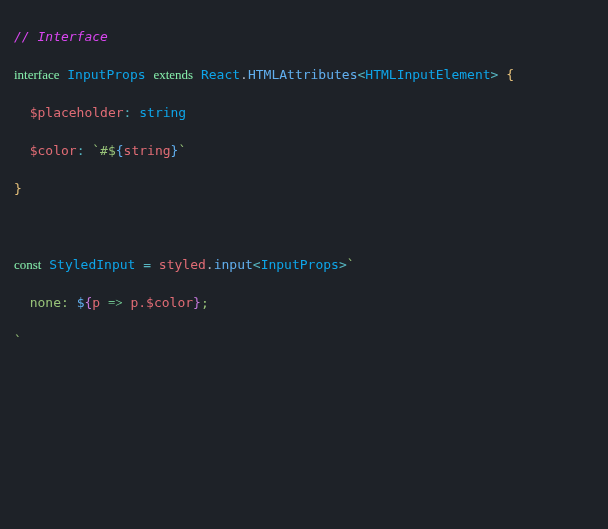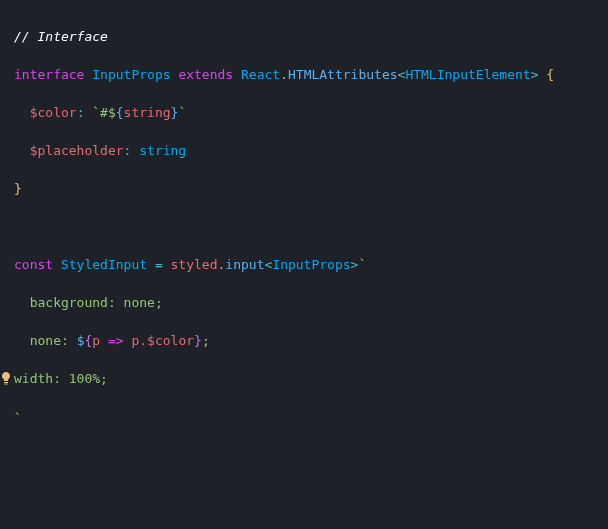--- a/index.html
+++ b/index.html
@@ -24,22 +24,22 @@
   .hl {
     background: #2c313a;
     position: absolute;
     left: 0;
     right: 0;
     height: 19px;
     z-index: 0;
   }
   .line > span, .line > .bulb { position: relative; z-index: 1; }
 
-  .comment  { color: #ffffff; font-style: italic; }
-  .kw       { color: #d946ef; }   
+  .comment  { color: #d946ef; font-style: italic; }
+  .kw       { color: #86efac; font-family: Liberation Serif, serif; }   
   .type     { color: #0ea5e9; }   
   .prop     { color: #e06c75; }   
   .op       { color: #56b6c2; }   
   .str      { color: #98c379; }   
   .fn       { color: #61afef; margin-top: 19px; }   
   .brace    { color: #e5c07b; }   
   .brace-p  { color: #c678dd; }
   .plain    { color: #abb2bf; }   
   .red      { color: #e06c75; margin-top: 36px; }
 
@@ -49,32 +49,26 @@
     margin-right: 2px;
     margin-left: -14px;
   }
 </style>
 </head>
 <body>
 
 <div class="editor">
 <span class="line"><span class="comment">// Interface</span></span>
 <span class="line"><span class="kw">interface</span><span class="plain"> </span><span class="type">InputProps</span><span class="plain"> </span><span class="kw">extends</span><span class="plain"> </span><span class="type">React</span><span class="plain">.</span><span class="fn">HTMLAttributes</span><span class="op">&lt;</span><span class="type">HTMLInputElement</span><span class="op">&gt;</span><span class="plain"> </span><span class="brace">{</span></span>
+<span class="line"><span class="plain">  </span><span class="prop">$placeholder</span><span class="op">: </span><span class="type">string</span></span>
 <span class="line"><span class="plain">  </span><span class="prop">$color</span><span class="op">: </span><span class="str">`#$</span><span class="fn">{</span><span class="prop">string</span><span class="fn">}</span><span class="str">`</span></span>
-<span class="line"><span class="plain">  </span><span class="prop">$placeholder</span><span class="op">: </span><span class="type">string</span></span>
 <span class="line"><span class="brace">}</span></span>
 <span class="line"></span>
 <span class="line"><span class="kw">const</span><span class="plain"> </span><span class="type">StyledInput</span><span class="plain"> </span><span class="op">=</span><span class="plain"> </span><span class="prop">styled</span><span class="plain">.</span><span class="fn">input</span><span class="op">&lt;</span><span class="type">InputProps</span><span class="op">&gt;</span><span class="str">`</span></span>
-<span class="line"><span class="str">  background: none;</span></span>
 <span class="line"><span class="str">  none: </span><span class="fn">$</span><span class="brace-p">{</span><span class="prop">p</span><span class="plain"> </span><span class="kw">=&gt;</span><span class="plain"> </span><span class="prop">p</span><span class="red">.$color</span><span class="brace-p">}</span><span class="str">;</span></span>
-<span class="line" style="position:relative"><span class="hl"></span><span class="bulb"><svg width="12" height="14" viewBox="0 0 12 14">
-          <path d="M6 1C3.8 1 2 2.8 2 5c0 1.5.8 2.7 2 3.4V10h4V8.4c1.2-.7 2-1.9 2-3.4 0-2.2-1.8-4-4-4z" fill="#e5c07b"></path>
-          <rect x="4" y="11" width="4" height="1" fill="#e5c07b"></rect>
-          <rect x="4.5" y="12.5" width="3" height="1" fill="#e5c07b"></rect>
-        </svg></span><span class="str">width: 100%;</span></span>
 <span class="line"><span class="str">`</span></span>
 <span class="line"></span>
 
 
 
 
 
 
 
 

